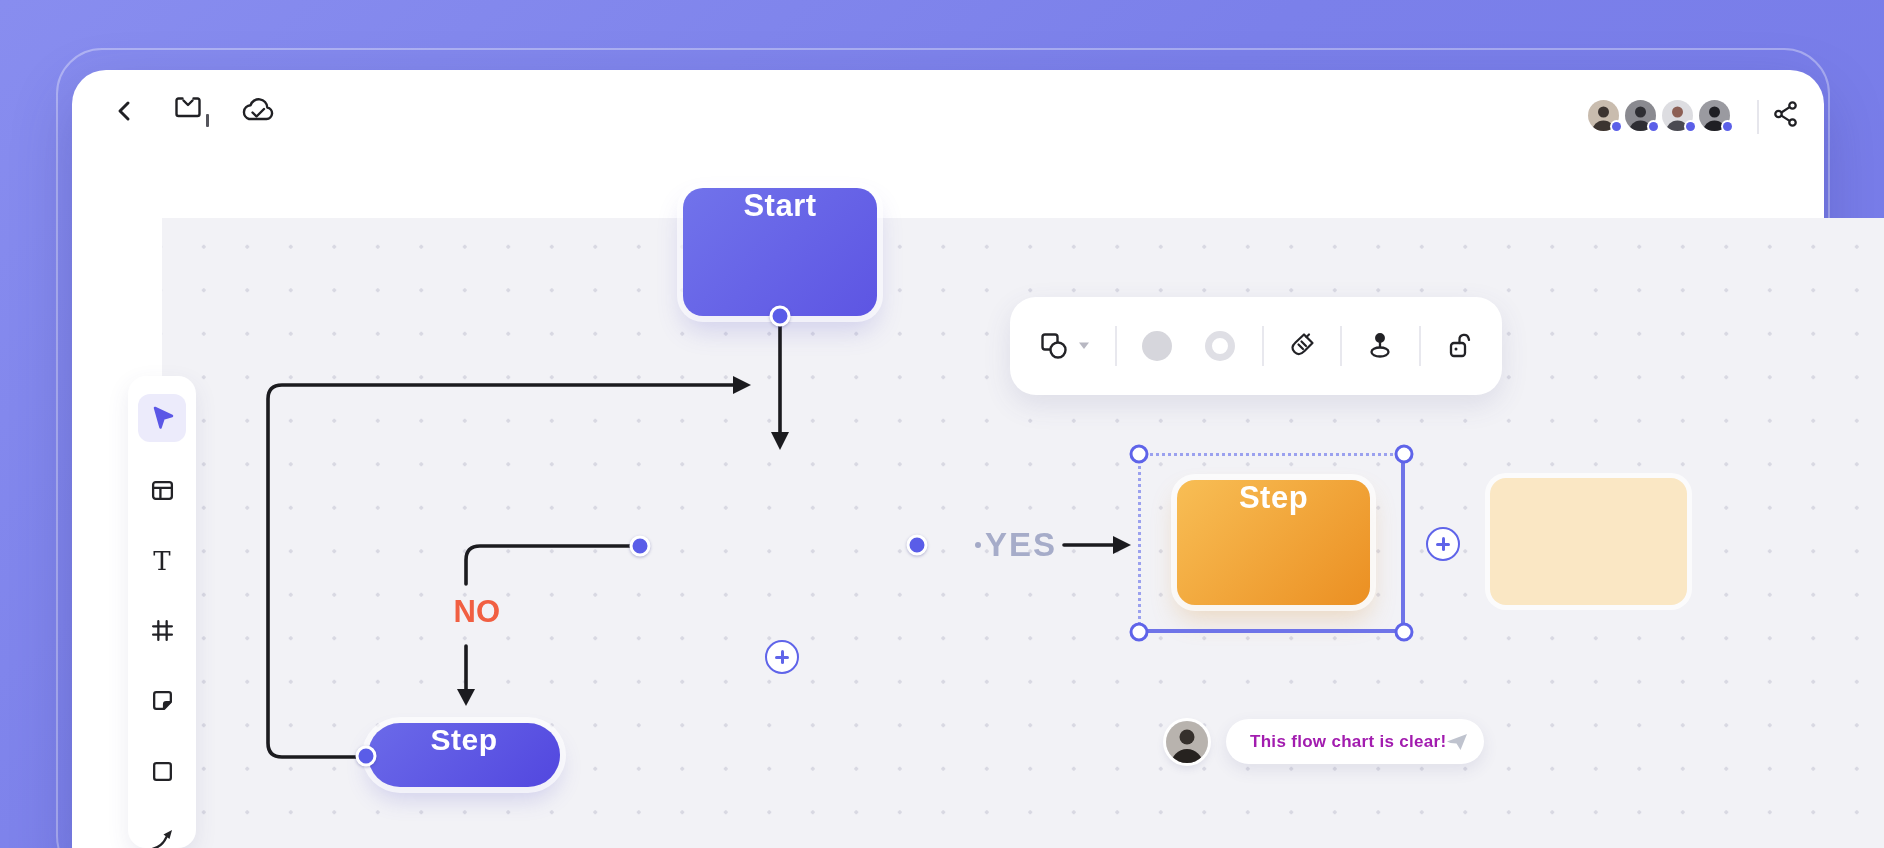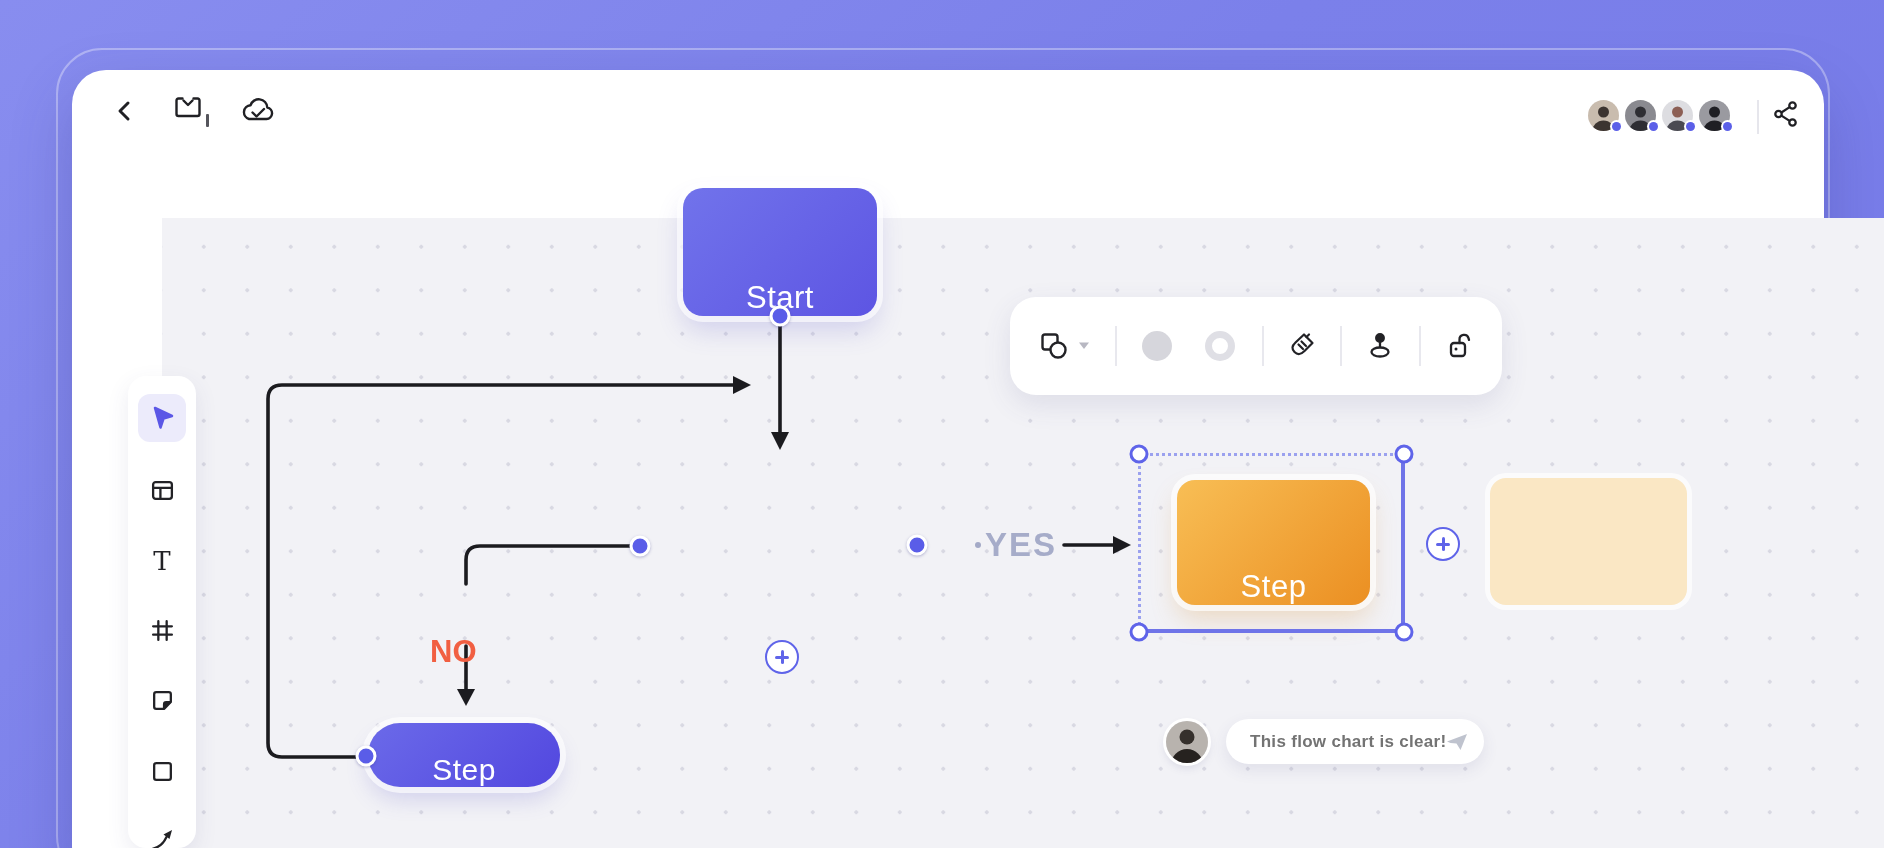--- a/index.html
+++ b/index.html
@@ -63,22 +63,22 @@
     background:#fff;border-radius:26px;
     box-shadow:0 10px 28px rgba(70,70,130,0.12);
   }
   .ctx-item{position:absolute;top:0;height:98px;display:flex;align-items:center;justify-content:center;cursor:pointer;}
   .ctx-div{position:absolute;top:29px;width:1.5px;height:40px;background:#E8E8EE;}
   .swatch-fill{width:30px;height:30px;border-radius:50%;background:#D6D6DC;}
   .swatch-ring{width:30px;height:30px;border-radius:50%;border:7px solid #DFDFE5;box-sizing:border-box;background:#fff;}
 
   
   .node{
-    position:absolute;display:flex;align-items:flex-end;justify-content:center;
-    color:#fff;font-weight:400;letter-spacing:0.5px;cursor:pointer;
+    position:absolute;display:flex;align-items:flex-start;justify-content:center;
+    color:#fff;font-weight:700;letter-spacing:0.5px;cursor:pointer;
   }
   .node-start{
     left:683px;top:188px;width:194px;height:128px;border-radius:20px;
     background:linear-gradient(135deg,#7173EB 0%,#5D55E3 100%);
     box-shadow:0 0 0 6px rgba(255,255,255,0.65),0 14px 26px rgba(90,85,200,0.22);
     font-size:31px;
   }
   .node-step-no{
     left:368px;top:723px;width:192px;height:64px;border-radius:32px;
     background:linear-gradient(135deg,#6B6AE9 0%,#5247DF 100%);
@@ -123,38 +123,38 @@
     border-top:3px dotted #9BA1EF;border-left:3px dotted #9BA1EF;z-index:4;
   }
   .handle{
     position:absolute;width:13px;height:13px;border-radius:50%;
     background:#fff;border:3.5px solid #5F64E9;box-sizing:content-box;
     transform:translate(-50%,-50%);cursor:pointer;z-index:7;
   }
 
   
   .edge-label{position:absolute;font-weight:700;cursor:pointer;z-index:5;}
-  .label-no{left:430px;top:594px;width:70px;text-align:left;font-size:31px;color:#F15F42;margin-top:40px;}
+  .label-no{left:430px;top:594px;width:70px;text-align:right;font-size:31px;color:#F15F42;}
   .label-yes{left:983px;top:526px;width:76px;text-align:center;font-size:33px;color:#A6ACC9;letter-spacing:2px;}
   .yes-dot{position:absolute;left:975px;top:542px;width:6px;height:6px;border-radius:50%;background:#A4AAC7;}
 
   
   #connectors{position:absolute;left:0;top:0;pointer-events:none;z-index:3;}
 
   
   .comment-avatar{
     position:absolute;left:1166px;top:721px;width:42px;height:42px;border-radius:50%;
     overflow:hidden;box-shadow:0 0 0 3px #fff,0 4px 10px rgba(70,70,130,0.18);z-index:5;
   }
   .comment-pill{
     position:absolute;left:1226px;top:719px;width:258px;height:45px;border-radius:23px;
     background:#fff;box-shadow:0 6px 16px rgba(70,70,130,0.10);
     display:flex;align-items:center;padding:0 16px 0 24px;box-sizing:border-box;z-index:5;cursor:text;
   }
-  .comment-text{flex:1;font-size:17px;color:#737373;font-weight:600;letter-spacing:0.3px;white-space:nowrap;}
+  .comment-text{flex:1;font-size:17px;color:#a21caf;font-weight:600;letter-spacing:0.3px;white-space:nowrap;}
   .send-btn{width:24px;height:20px;display:flex;align-items:center;justify-content:center;cursor:pointer;}
 </style>
 </head>
 <body>
 
 <div id="page">
 
   <div class="glow-frame"></div>
 
   <div class="window">

